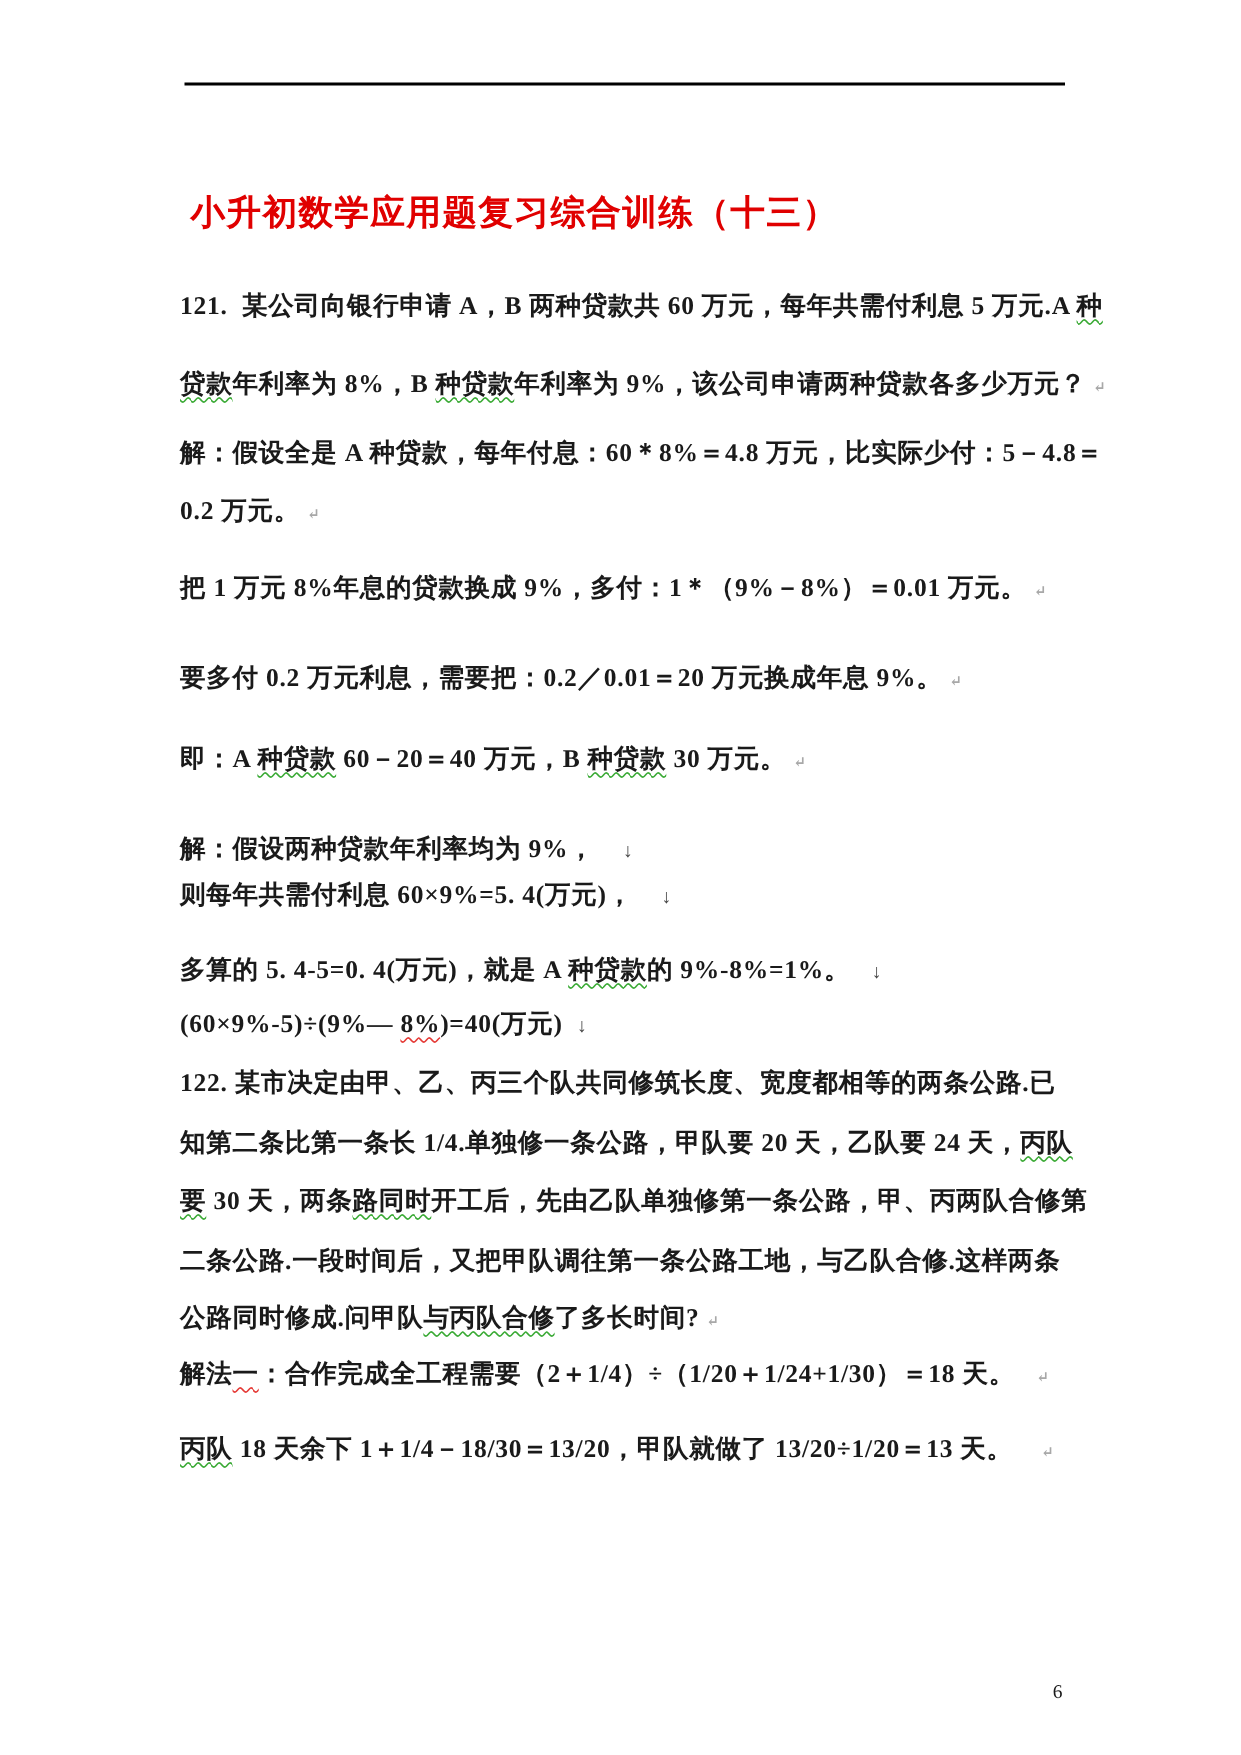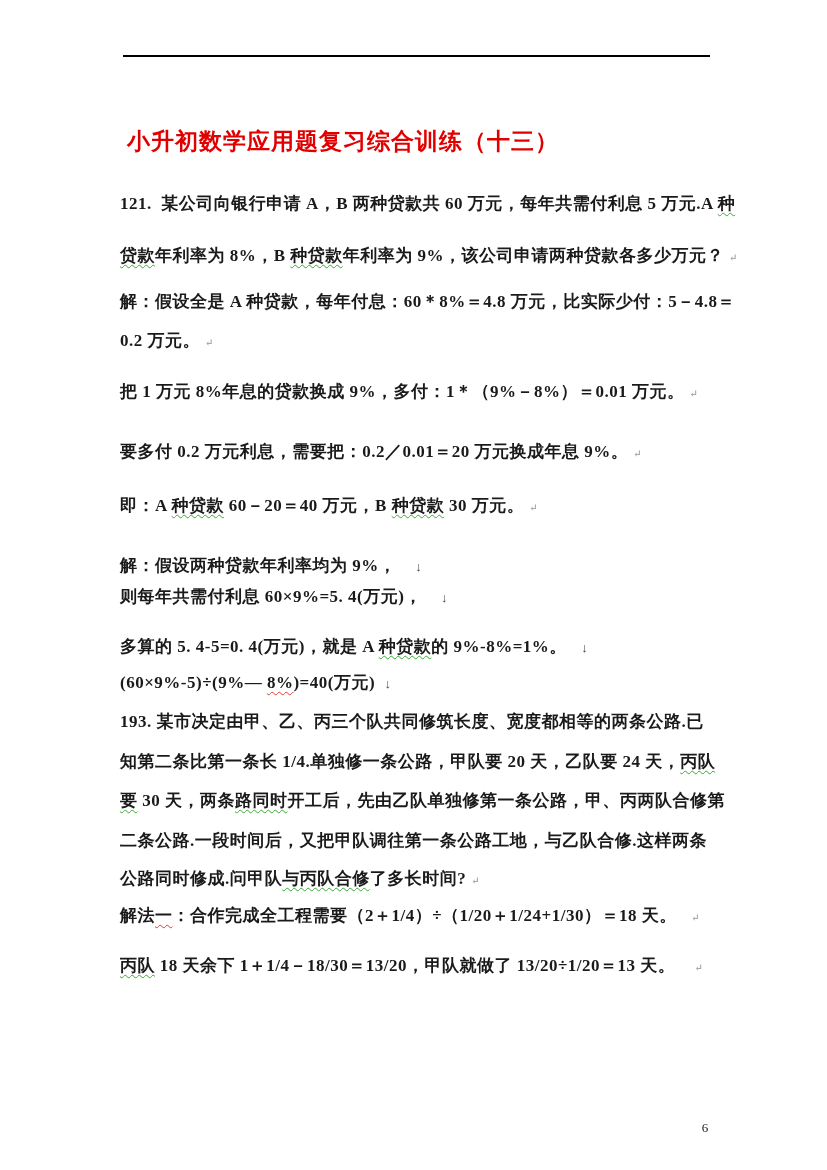--- a/index.html
+++ b/index.html
@@ -91,21 +91,21 @@
       <div class="doc-line" style="top: 231px; margin-top: 15px;"><span class="mark-green">贷款</span><span>年利率为 8%，B </span><span class="mark-green">种贷款</span><span>年利率为 9%，该公司申请两种贷款各多少万元？ </span><span class="mark-pilcrow">↵</span></div>
       <div class="doc-line" style="top: 292px;"><span>解：假设全是 A 种贷款，每年付息：60＊8%＝4.8 万元，比实际少付：5－4.8＝</span></div>
       <div class="doc-line" style="top: 331px;"><span>0.2 万元。 </span><span class="mark-pilcrow">↵</span></div>
       <div class="doc-line" style="top: 382px;"><span>把 1 万元 8%年息的贷款换成 9%，多付：1＊（9%－8%）＝0.01 万元。 </span><span class="mark-pilcrow">↵</span></div>
       <div class="doc-line" style="top: 442px;"><span>要多付 0.2 万元利息，需要把：0.2／0.01＝20 万元换成年息 9%。 </span><span class="mark-pilcrow">↵</span></div>
       <div class="doc-line" style="top: 496px;"><span>即：A </span><span class="mark-green">种贷款</span><span> 60－20＝40 万元，B </span><span class="mark-green">种贷款</span><span> 30 万元。 </span><span class="mark-pilcrow">↵</span></div>
       <div class="doc-line" style="top: 556px;"><span>解：假设两种贷款年利率均为 9%，    </span><span class="mark-break">↓</span></div>
       <div class="doc-line" style="top: 587px;"><span>则每年共需付利息 60×9%=5. 4(万元)，    </span><span class="mark-break">↓</span></div>
       <div class="doc-line" style="top: 612px; margin-top: 25px;"><span>多算的 5. 4-5=0. 4(万元)，就是 A </span><span class="mark-green">种贷款</span><span>的 9%-8%=1%。   </span><span class="mark-break">↓</span></div>
       <div class="doc-line" style="top: 673px;"><span>(60×9%-5)÷(9%— </span><span class="mark-red">8%</span><span>)=40(万元)  </span><span class="mark-break">↓</span></div>
-      <div class="doc-line" style="top: 712px;"><span>193. 某市决定由甲、乙、丙三个队共同修筑长度、宽度都相等的两条公路.已</span></div>
+      <div class="doc-line" style="top: 712px;"><span>122. 某市决定由甲、乙、丙三个队共同修筑长度、宽度都相等的两条公路.已</span></div>
       <div class="doc-line" style="top: 752px; text-align: right;"><span>知第二条比第一条长 1/4.单独修一条公路，甲队要 20 天，乙队要 24 天，</span><span class="mark-green">丙队</span></div>
       <div class="doc-line" style="top: 791px;"><span class="mark-green">要</span><span> 30 天，两条</span><span class="mark-green">路同时</span><span>开工后，先由乙队单独修第一条公路，甲、丙两队合修第</span></div>
       <div class="doc-line" style="top: 831px;"><span>二条公路.一段时间后，又把甲队调往第一条公路工地，与乙队合修.这样两条</span></div>
       <div class="doc-line" style="top: 869px;"><span>公路同时修成.问甲队</span><span class="mark-green">与丙队合修</span><span>了多长时间? </span><span class="mark-pilcrow">↵</span></div>
       <div class="doc-line" style="top: 906px;"><span>解法</span><span class="mark-red">一</span><span>：合作完成全工程需要（2＋1/4）÷（1/20＋1/24+1/30）＝18 天。   </span><span class="mark-pilcrow">↵</span></div>
       <div class="doc-line" style="top: 956px;"><span class="mark-green">丙队</span><span> 18 天余下 1＋1/4－18/30＝13/20，甲队就做了 13/20÷1/20＝13 天。    </span><span class="mark-pilcrow">↵</span></div>
     </div>
   <div class="page-number">6</div>
 </div>
 

